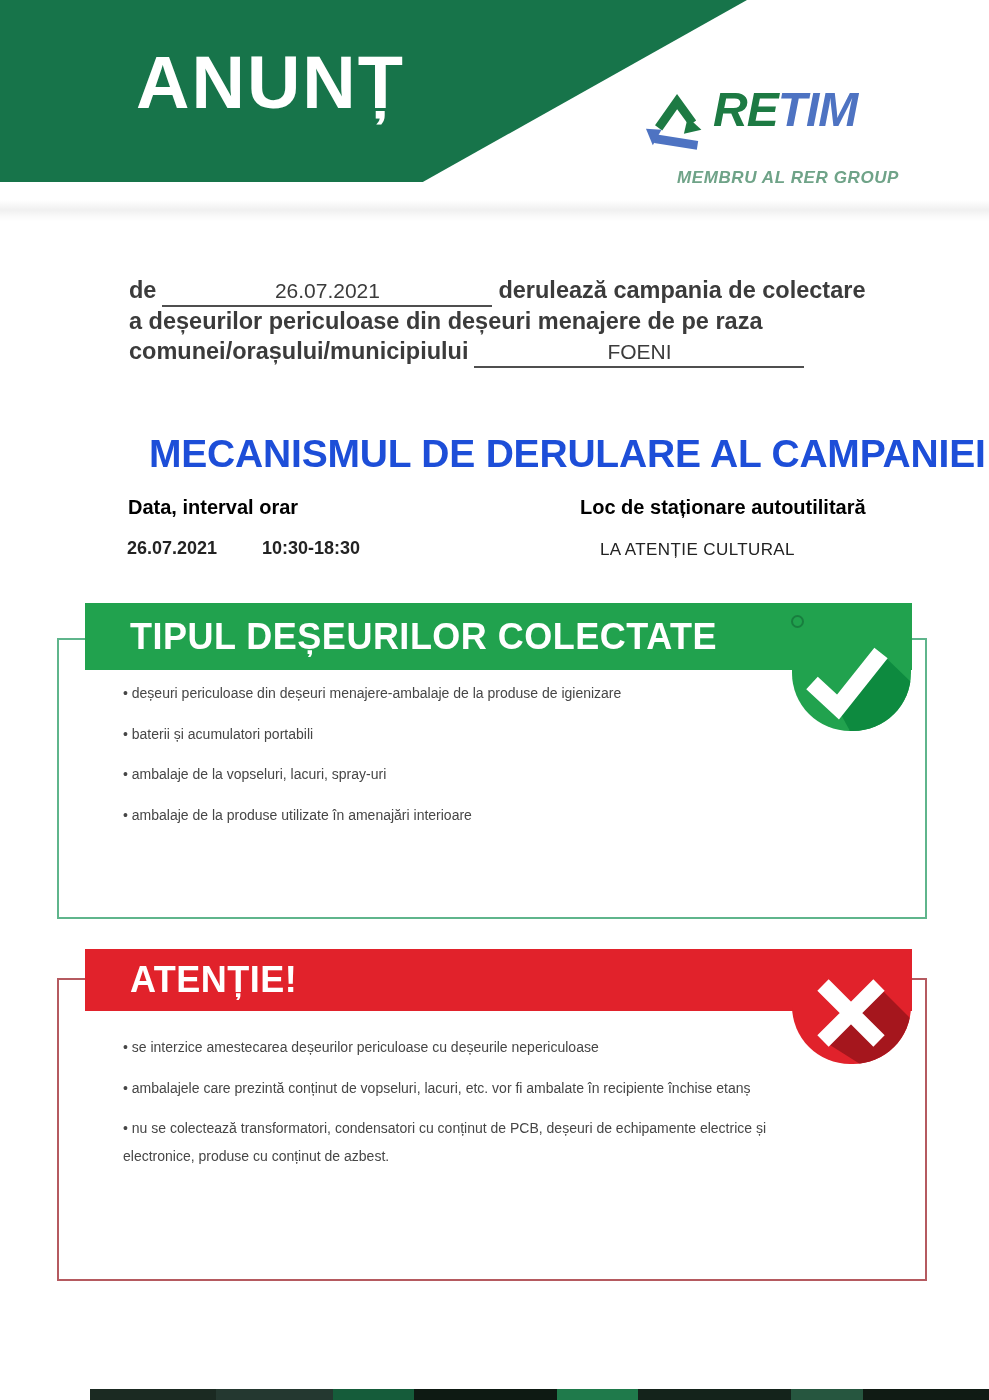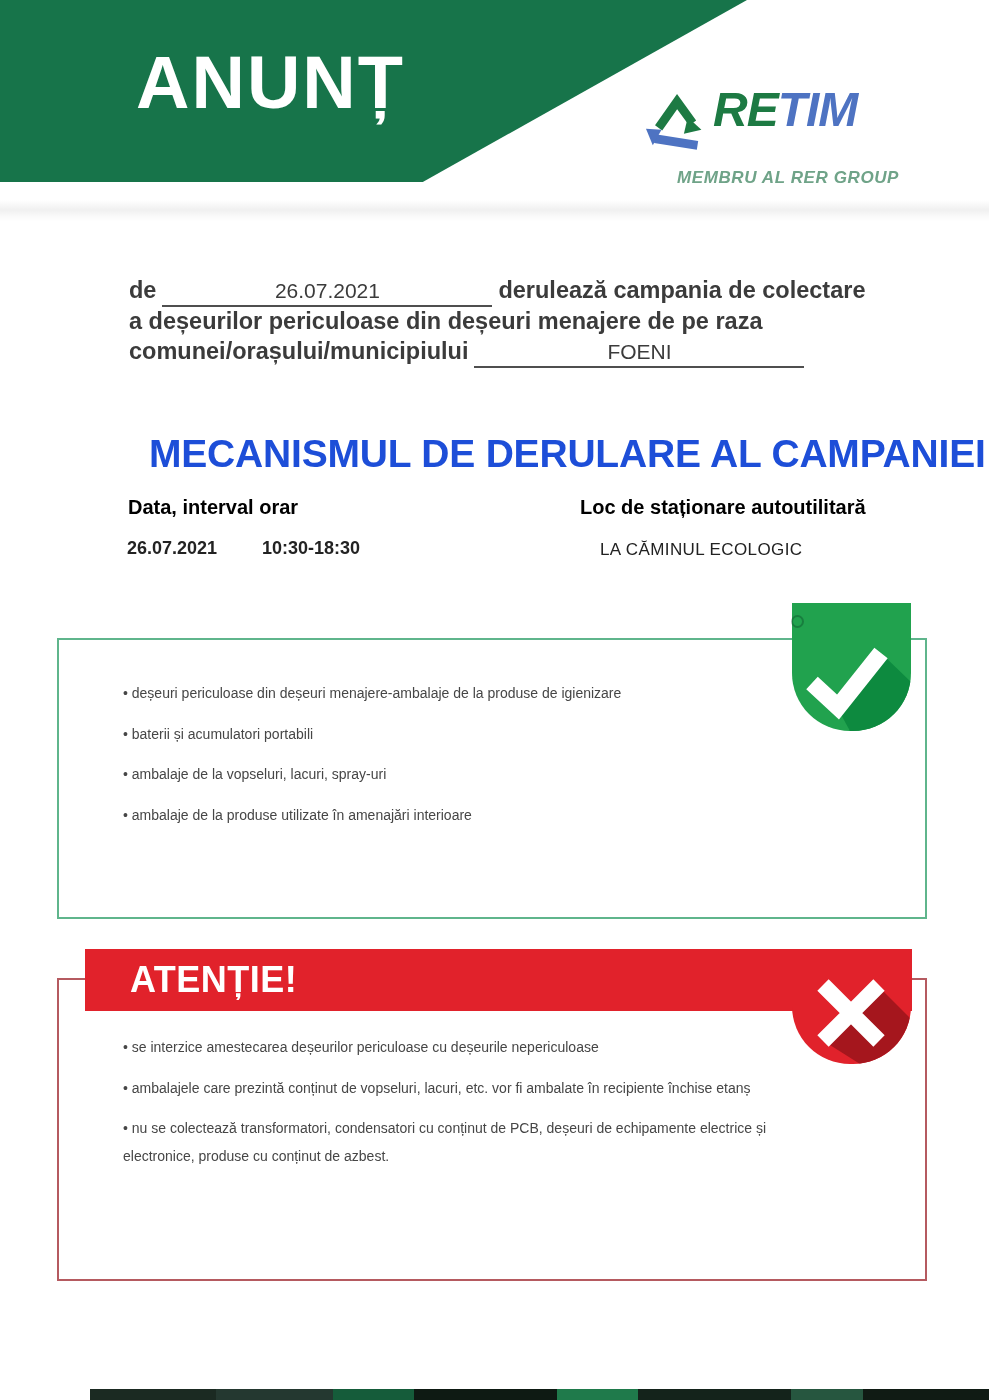--- a/index.html
+++ b/index.html
@@ -100,23 +100,26 @@
     <span>de</span><span class="fill fill-date">26.07.2021</span><span>derulează campania de colectare</span><br>
     <span>a deșeurilor periculoase din deșeuri menajere de pe raza</span><br>
     <span>comunei/orașului/municipiului</span><span class="fill fill-city">FOENI</span>
   </div>
 
   <h2 class="mech-title">MECANISMUL DE DERULARE AL CAMPANIEI</h2>
   <div class="col-header c1">Data, interval orar</div>
   <div class="col-header c2">Loc de staționare autoutilitară</div>
   <div class="sched-date">26.07.2021</div>
   <div class="sched-interval">10:30-18:30</div>
-  <div class="sched-location">LA CĂMINUL ECOLOGIC</div>
+  <div class="sched-location">LA ATENȚIE CULTURAL</div>
 
   <div class="frame green"></div>
+  <div class="bar green">
+    <h3 class="bar-title">TIPUL DEȘEURILOR COLECTATE</h3>
+  </div>
   <div class="badge green">
     <svg viewBox="0 0 119 128">
       <path d="M46 106 L90 51 L119 79 L119 128 L58 128 Z" fill="#0d8a3f"></path>
       <path d="M20 80 L46 104 L89 50" stroke="#ffffff" stroke-width="17" fill="none"></path>
     </svg>
   </div>
   <div class="hole-mark"></div>
   <ul class="blist green">
     <li>deșeuri periculoase din deșeuri menajere-ambalaje de la produse de igienizare</li>
     <li>baterii și acumulatori portabili</li>

